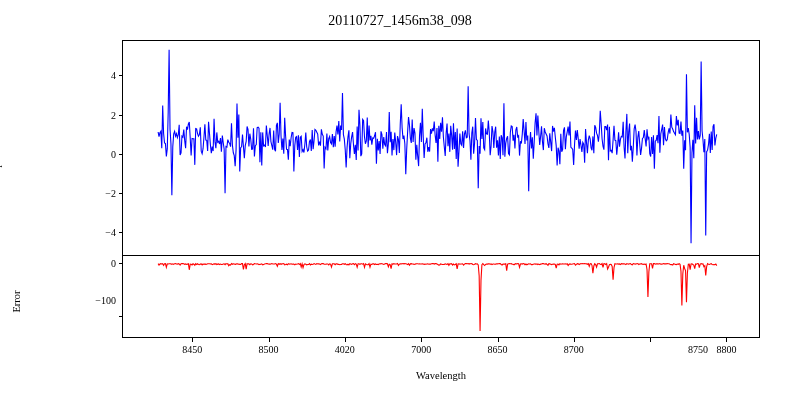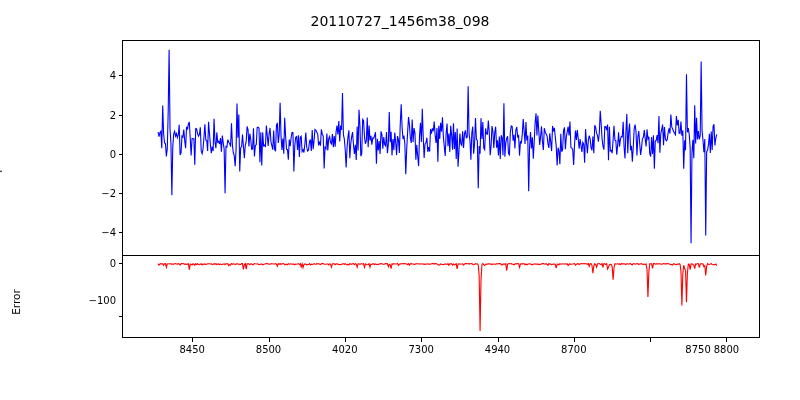--- a/index.html
+++ b/index.html
@@ -11,20 +11,21 @@
     width: 800px;
     height: 400px;
     font-family: "DejaVu Sans", "Liberation Sans", sans-serif;
     overflow: hidden;
   }
   #figure {
     position: relative;
     width: 800px;
     height: 400px;
     background: #ffffff;
+    font-family: Liberation Serif, serif;
   }
   #fig-title {
     position: absolute;
     left: 0;
     top: 13px;
     width: 800px;
     text-align: center;
     font-size: 14px;
     color: #000000;
     letter-spacing: 0px;
@@ -145,27 +146,28 @@
       <div class="tick-label ytick-label" style="left: 66px; width: 50px; top: 262.5px;">0</div>
       <div class="tick-mark ytick-mark" style="top: 316.4px;"></div>
       <div class="tick-label ytick-label" style="left: 66px; width: 50px; top: 300px;">−100</div>
       <div class="tick-mark xtick-mark" style="left: 192.2px;"></div>
       <div class="tick-label xtick-label" style="left: 192.2px; top: 344px;">8450</div>
       <div class="tick-mark xtick-mark" style="left: 268.5px;"></div>
       <div class="tick-label xtick-label" style="left: 268.5px; top: 344px; text-align: right;">8500</div>
       <div class="tick-mark xtick-mark" style="left: 344.8px;"></div>
       <div class="tick-label xtick-label" style="left: 344.8px; top: 344px;">4020</div>
       <div class="tick-mark xtick-mark" style="left: 421.2px;"></div>
-      <div class="tick-label xtick-label" style="left: 421.2px; top: 344px;">7300</div>
+      <div class="tick-label xtick-label" style="left: 421.2px; top: 344px;">7000</div>
       <div class="tick-mark xtick-mark" style="left: 497.5px;"></div>
-      <div class="tick-label xtick-label" style="left: 497.5px; top: 344px;">4940</div>
+      <div class="tick-label xtick-label" style="left: 497.5px; top: 344px;">8650</div>
       <div class="tick-mark xtick-mark" style="left: 573.8px;"></div>
       <div class="tick-label xtick-label" style="left: 573.8px; top: 344px;">8700</div>
       <div class="tick-mark xtick-mark" style="left: 650.1px;"></div>
       <div class="tick-label xtick-label" style="left: 650.1px; top: 344px; margin-left: 48px;">8750</div>
       <div class="tick-mark xtick-mark" style="left: 726.4px;"></div>
       <div class="tick-label xtick-label" style="left: 726.4px; top: 344px;">8800</div>
     </div>
 
   <div class="axis-label" id="ylabel-spectrum">Spectrum</div>
   <div class="axis-label" id="ylabel-error">Error</div>
+  <div class="axis-label" id="xlabel-wavelength">Wavelength</div>
 
 </div>
 
 </body></html>

